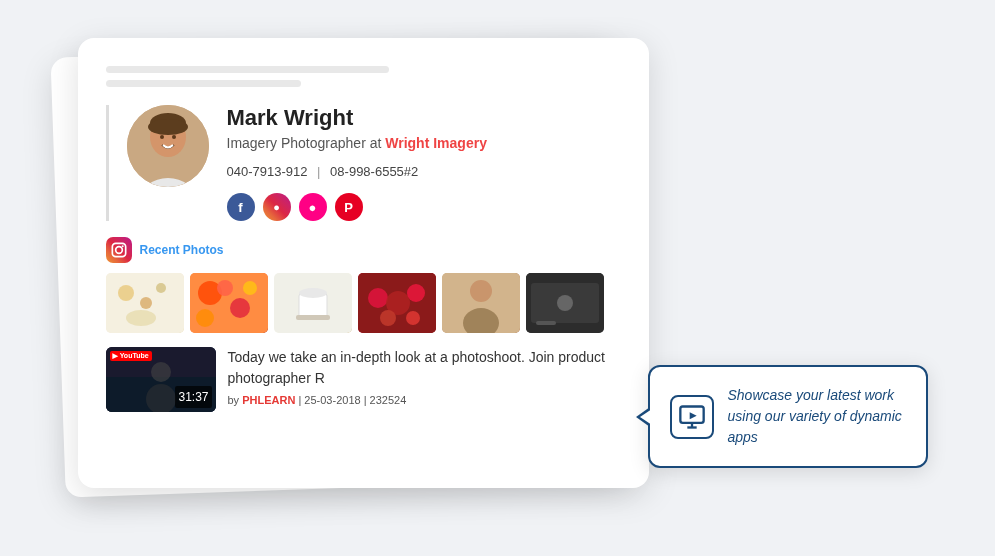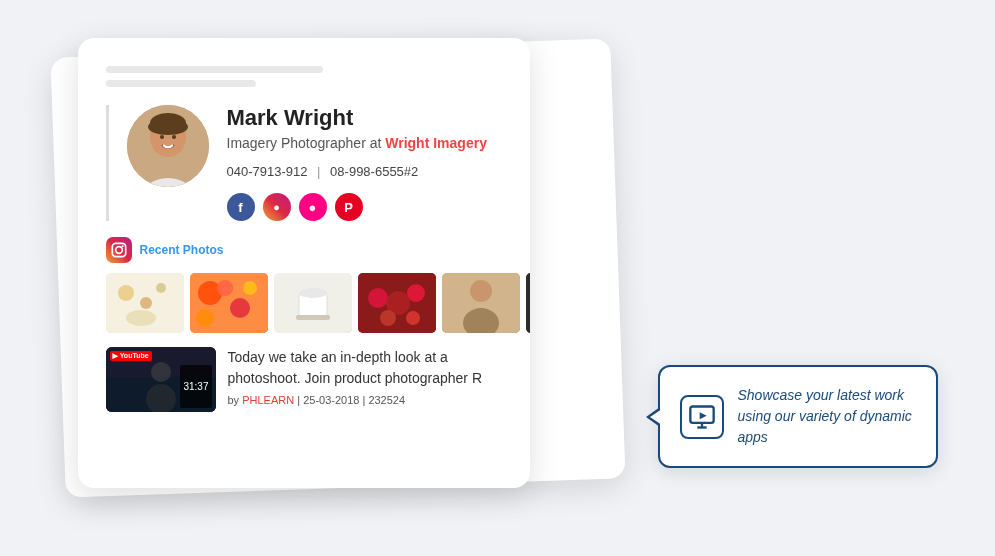--- a/index.html
+++ b/index.html
@@ -32,21 +32,21 @@
       border-radius: 16px;
       box-shadow: 0 8px 32px rgba(0,0,0,0.13);
       transform: rotate(-2deg);
     }
 
     
     .card-main {
       position: absolute;
       top: 10px;
       left: 30px;
-      width: 452px;
+      width: 571px;
       height: 450px;
       background: #fff;
       border-radius: 16px;
       box-shadow: 0 8px 32px rgba(0,0,0,0.13);
       padding: 28px 28px 20px 28px;
       overflow: hidden;
     }
 
     
     .card-top-lines {
@@ -224,22 +224,22 @@
       padding: 4px 5px;
       text-transform: uppercase;
     }
 
     .video-time {
       position: absolute;
       bottom: 4px;
       right: 4px;
       background: rgba(0,0,0,0.7);
       color: #fff;
-      font-size: 10px;
-      padding: 16px 3px;
+      font-size: 12px;
+      padding: 4px 3px;
       border-radius: 2px;
     }
 
     .yt-logo {
       position: absolute;
       top: 4px;
       left: 4px;
       background: red;
       color: white;
       font-size: 7px;
@@ -259,27 +259,27 @@
       margin-bottom: 5px;
     }
 
     .video-meta {
       font-size: 11px;
       color: #555;
     }
 
     .video-meta .channel {
       color: #e53935;
-      font-weight: 400;
+      font-weight: 700;
     }
 
     
     .callout {
       position: absolute;
-      right: 10px;
+      right: 20px;
       bottom: 60px;
       width: 280px;
       background: #fff;
       border: 2px solid #1a4a7a;
       border-radius: 12px;
       padding: 18px 20px;
       display: flex;
       align-items: center;
       gap: 14px;
       box-shadow: 0 4px 20px rgba(0,0,0,0.12);

